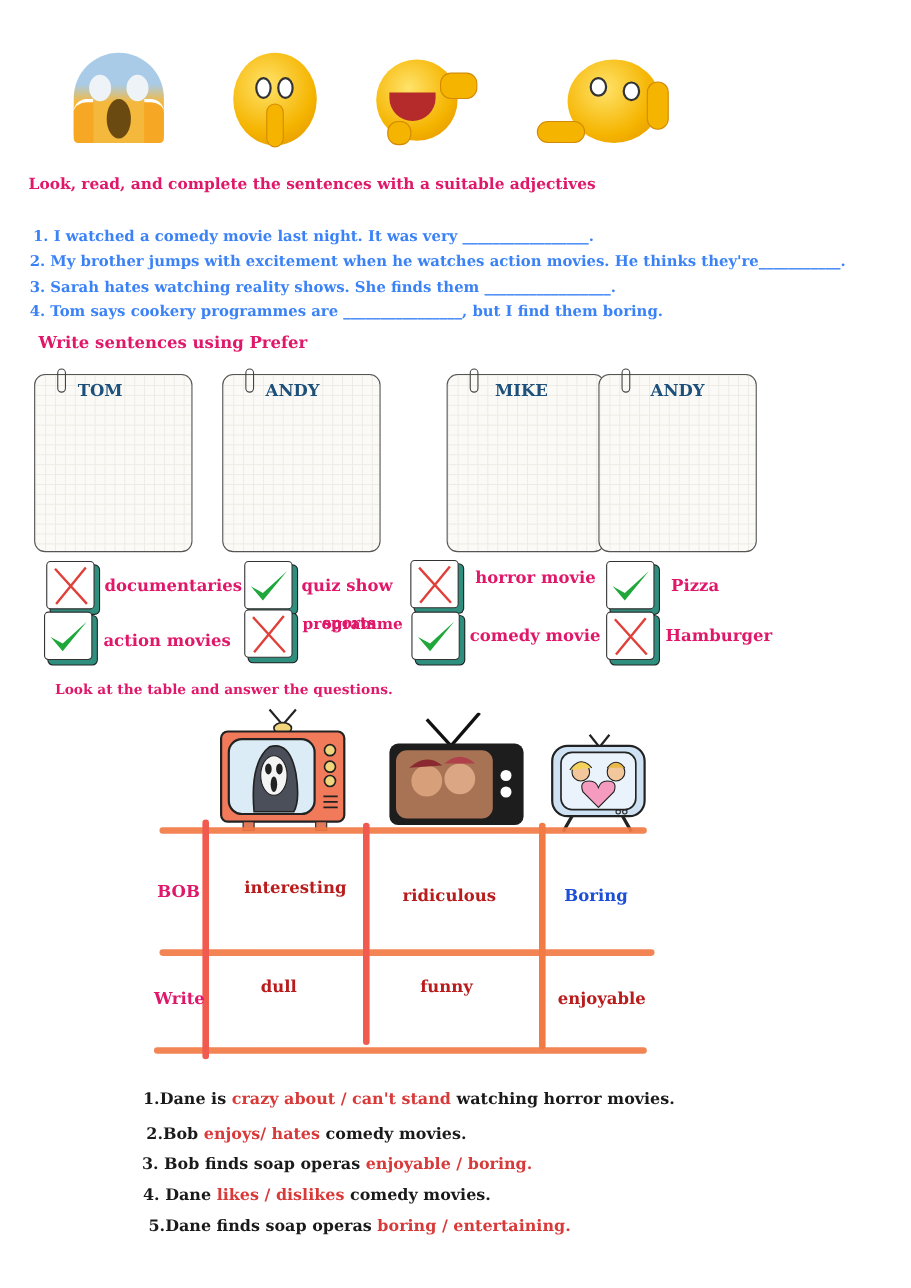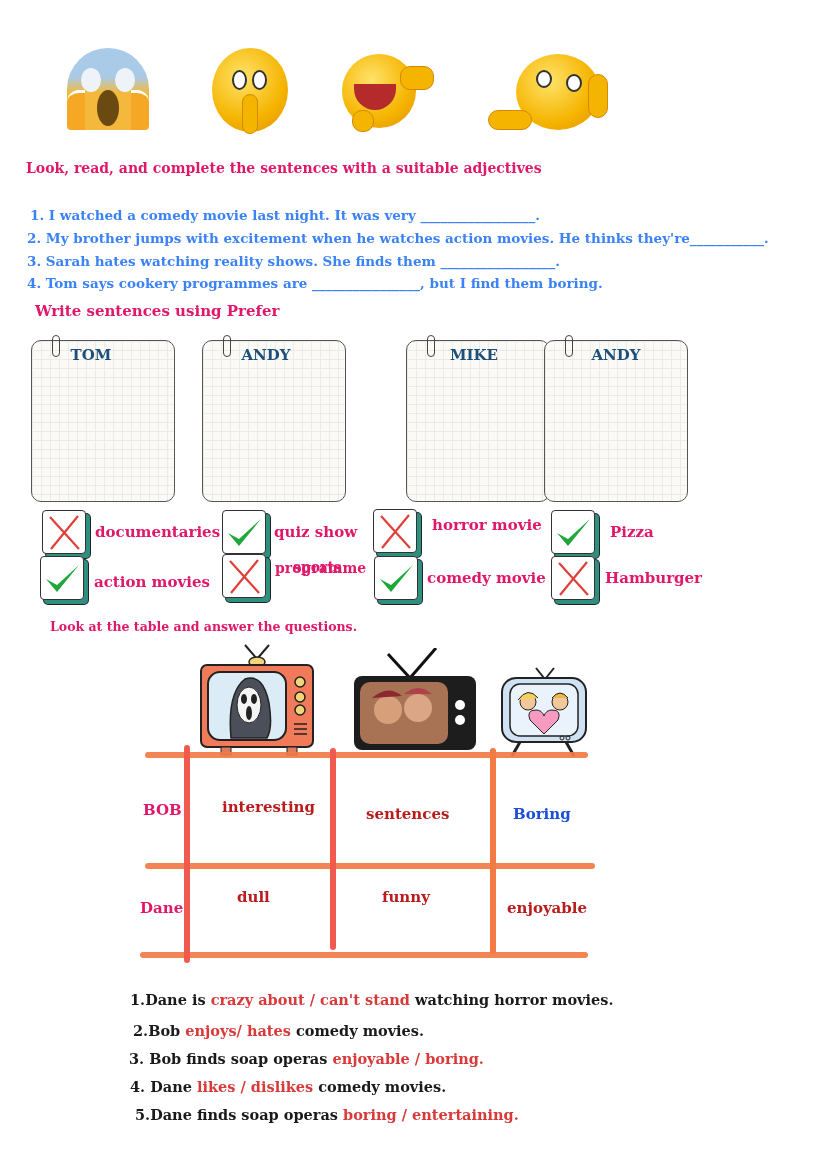--- a/index.html
+++ b/index.html
@@ -217,24 +217,24 @@
 </div>
 
 <div class="hline" style="left:145px;top:752px;width:443px;"></div>
 <div class="hline" style="left:145px;top:863px;width:450px;"></div>
 <div class="hline" style="left:140px;top:952px;width:448px;"></div>
 <div class="vline" style="left:184px;top:745px;height:218px;"></div>
 <div class="vline" style="left:330px;top:748px;height:202px;"></div>
 <div class="vline" style="left:490px;top:748px;height:206px;background:#f27a45;"></div>
 
 <div class="row-label" style="left:143px;top:801px;">BOB</div>
-<div class="row-label" style="left:140px;top:899px;">Dane</div>
+<div class="row-label" style="left:140px;top:899px;">Write</div>
 
 <div class="cell" style="left:222px;top:798px;">interesting</div>
-<div class="cell" style="left:366px;top:805px;">sentences</div>
+<div class="cell" style="left:366px;top:805px;">ridiculous</div>
 <div class="cell" style="left:513px;top:805px;color:#1d4ed8;">Boring</div>
 <div class="cell" style="left:237px;top:888px;">dull</div>
 <div class="cell" style="left:382px;top:888px;text-align:right;">funny</div>
 <div class="cell" style="left:507px;top:899px;">enjoyable</div>
 
 <div class="q" style="left:130px;top:991px;">
   <span>1.Dane is </span><span class="opt">crazy about / can't stand</span><span> watching horror movies.</span>
 </div>
 <div class="q" style="left:133px;top:1022px;">
   <span>2.Bob </span><span class="opt">enjoys/ hates</span><span> comedy movies.</span>

